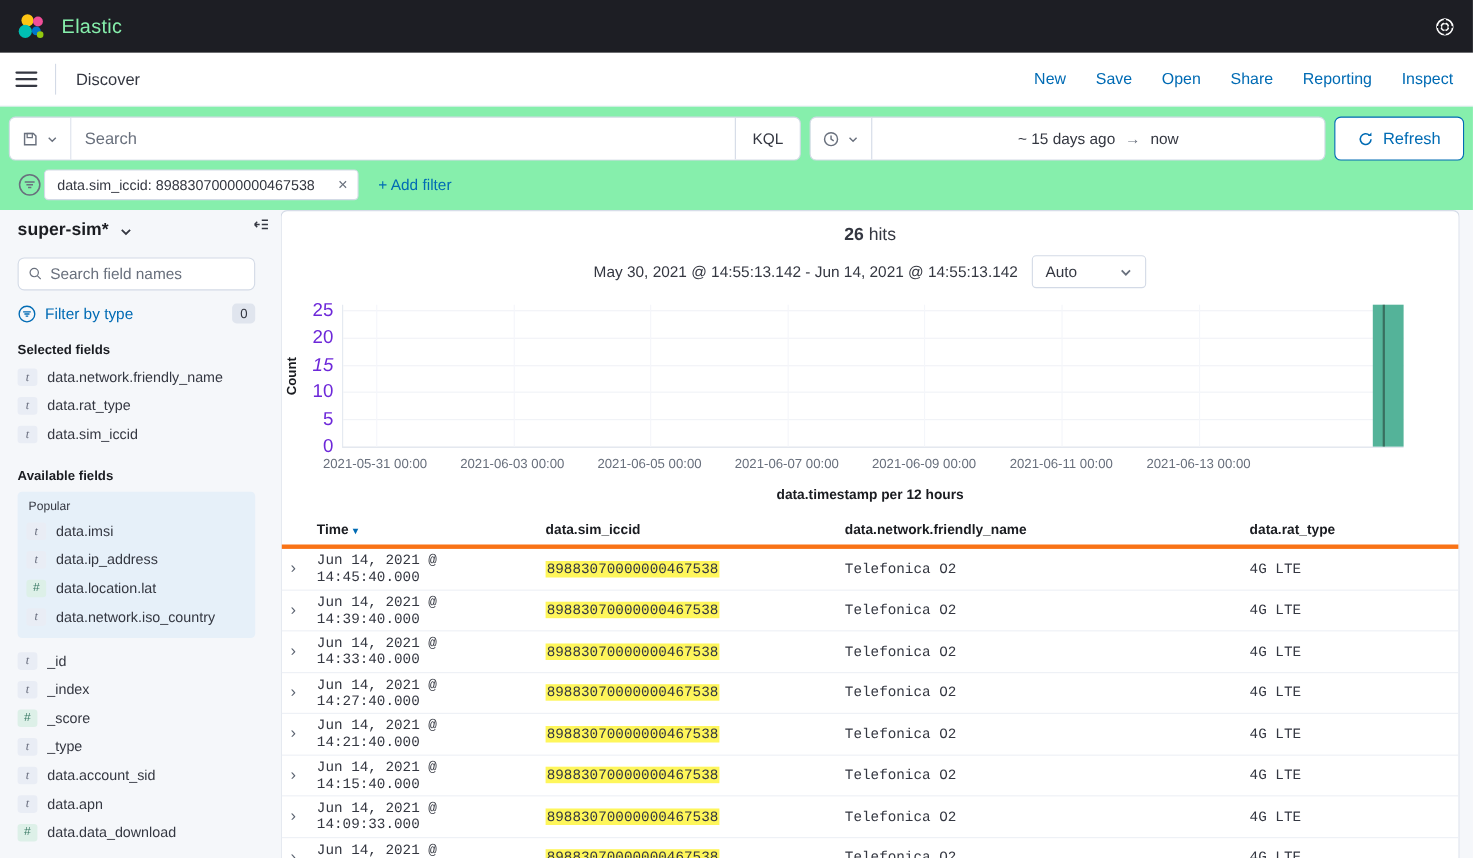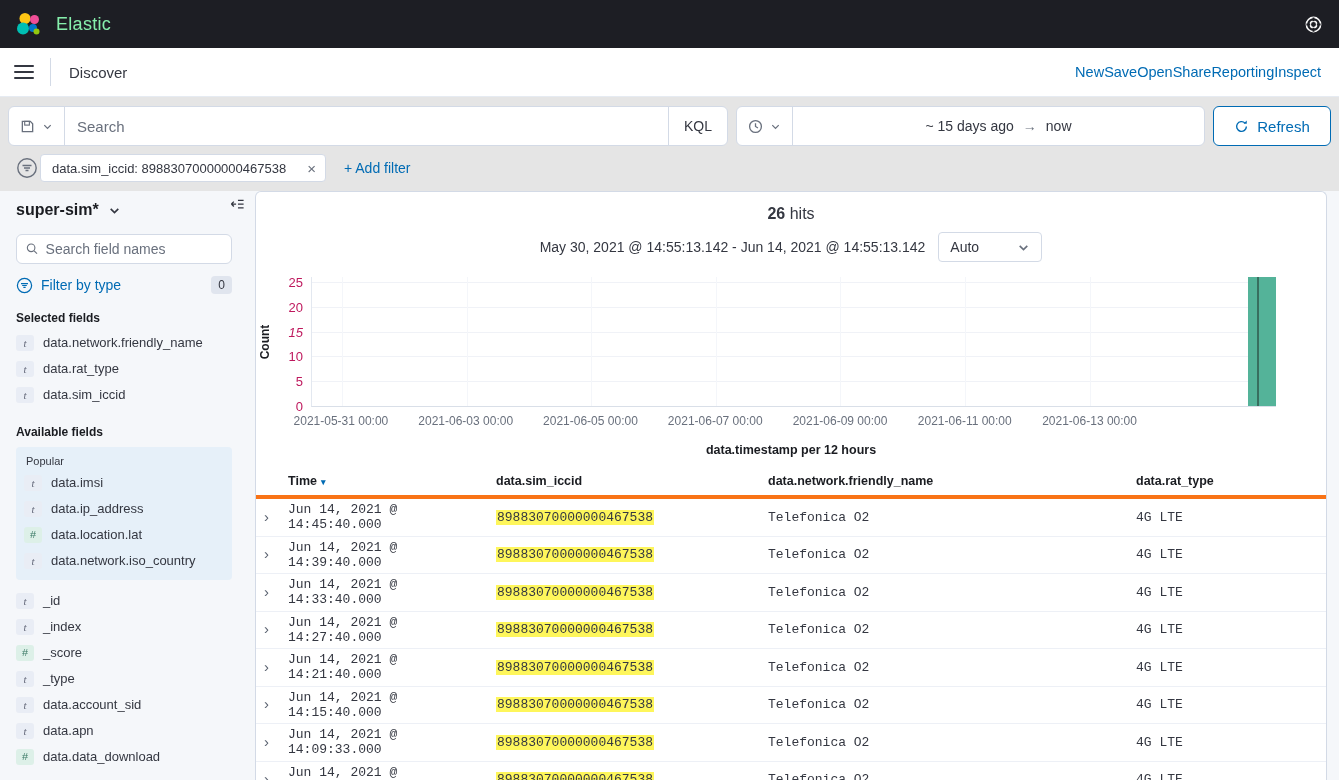--- a/index.html
+++ b/index.html
@@ -13,25 +13,25 @@
   .brand-name { color:#86efac; font-size:18px; font-weight:400; letter-spacing:.3px; }
   .top-spacer { flex:1; }
   .help-btn { width:24px; height:24px; display:flex; align-items:center; justify-content:center; cursor:pointer; }
 
   
   .app-bar { height:49px; background:#fff; display:flex; align-items:center; padding:0 18px 0 14px; border-bottom:1px solid #E6EBF2; }
   .hamburger { width:20px; display:flex; flex-direction:column; gap:4px; cursor:pointer; padding:2px 0; }
   .hamburger span { display:block; height:2px; background:#343741; border-radius:1px; }
   .vdiv { width:1px; height:28px; background:#D3DAE6; margin:0 18px 0 16px; }
   .app-title { font-size:15px; color:#343741; }
-  .app-nav { margin-left:auto; display:flex; }
+  .app-nav { margin-left:auto; display:flex; gap:27px; }
   .app-nav a { color:#006BB4; font-size:14.5px; }
 
   
-  .query-section { background:#e5e5e5; padding:9px 8px 9px 8px; }
+  .query-section { background:#86efac; padding:9px 8px 9px 8px; }
   .q-row { display:flex; height:40px; }
   .search-box { flex:1; display:flex; align-items:stretch; background:#fff; border:1px solid #D3DAE6; border-radius:6px; overflow:hidden; }
   .save-seg { display:flex; align-items:center; gap:7px; padding:0 11px; border-right:1px solid #D3DAE6; cursor:pointer; }
   .search-input { flex:1; border:none; outline:none; font-size:15px; padding:0 12px; color:#343741; font-family:inherit; }
   .search-input::placeholder { color:#69707D; }
   .kql-btn { display:flex; align-items:center; padding:0 15px; border-left:1px solid #D3DAE6; font-size:14px; color:#343741; cursor:pointer; }
   .time-box { width:469px; margin-left:8px; background:#fff; border:1px solid #D3DAE6; border-radius:6px; display:flex; align-items:stretch; overflow:hidden; }
   .time-seg { display:flex; align-items:center; gap:7px; padding:0 11px; border-right:1px solid #D3DAE6; cursor:pointer; }
   .time-display { flex:1; display:flex; align-items:center; justify-content:center; gap:9px; font-size:14px; color:#343741; cursor:pointer; }
   .time-arrow { color:#69707D; }
@@ -73,21 +73,21 @@
   .hits-count { font-weight:700; }
   .range-row { display:flex; align-items:center; justify-content:center; margin-top:9px; }
   .range-text { font-size:14px; color:#343741; }
   .interval-select { margin-left:13px; width:104px; height:30px; border:1px solid #D3DAE6; border-radius:4px; background:#fff; display:flex; align-items:center; justify-content:space-between; padding:0 11px; font-size:14px; color:#343741; cursor:pointer; }
 
   
   .chart-wrap { position:relative; margin:15px 50px 0 55px; height:130px; }
   .plot { position:absolute; inset:0; border-left:1px solid #E3E8F0; border-bottom:1px solid #D9DFE8; }
   .gridline-h { position:absolute; left:0; right:0; height:1px; background:#F0F2F7; }
   .gridline-v { position:absolute; top:0; bottom:0; width:1px; background:#F4F6FA; }
-  .ytick { position:absolute; right:calc(100% + 9px); transform:translateY(-50%); font-size:13px; color:#be185d; }
+  .ytick { position:absolute; right:calc(100% + 9px); transform:translateY(-50%); font-size:17px; color:#6d28d9; }
   .ylabel { position:absolute; left:-46px; top:50%; transform:translate(-50%,-50%) rotate(-90deg); font-size:12px; font-weight:700; color:#1A1C21; white-space:nowrap; }
   .bar { position:absolute; bottom:0; background:#54B399; }
   .bar-marker { position:absolute; top:0; bottom:0; width:2px; background:rgba(32,54,48,.55); }
   .xticks { position:relative; height:15px; margin:7px 50px 0 55px; }
   .xtick { position:absolute; transform:translateX(-50%); font-size:12px; color:#69707D; white-space:nowrap; top:0; }
   .axis-title { text-align:center; font-size:12.5px; font-weight:700; color:#1A1C21; margin-top:14px; }
 
   
   .doc-table { margin-top:11px; }
   .thead { display:flex; align-items:center; border-bottom:4px solid #f97316; padding:6px 0 7px 8px; font-size:12.5px; font-weight:700; color:#1A1C21; }

